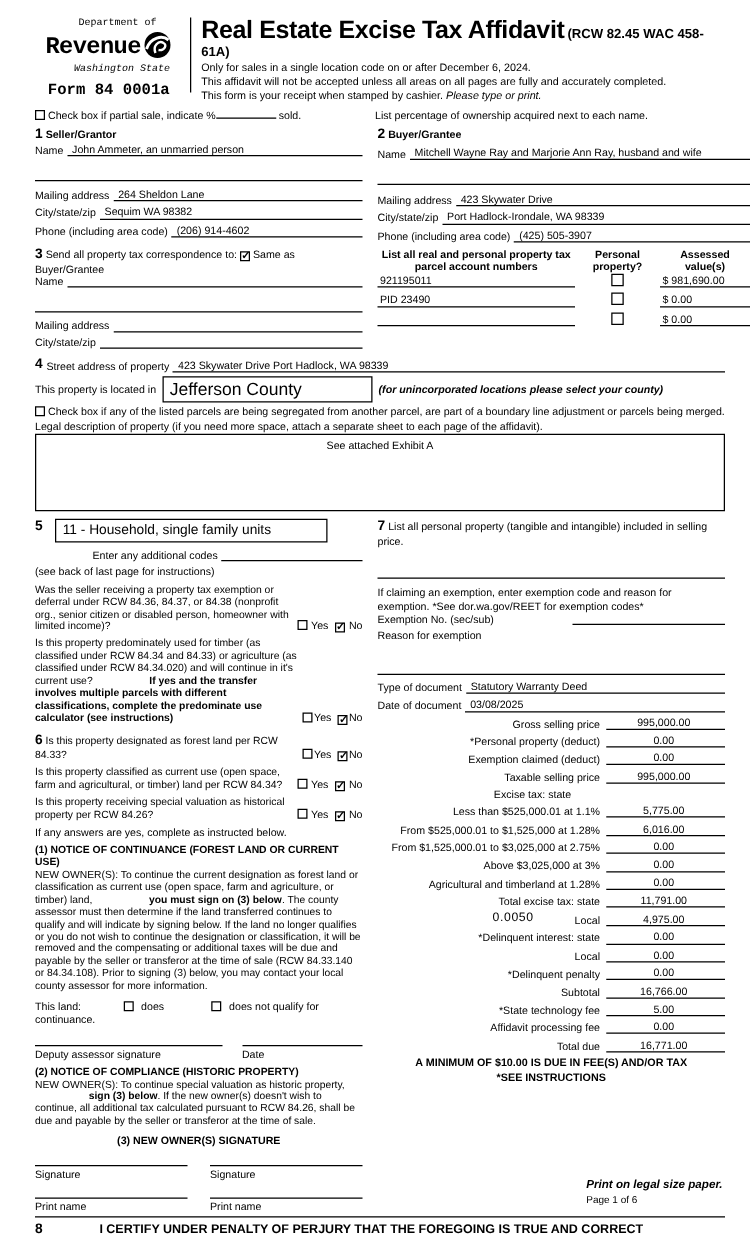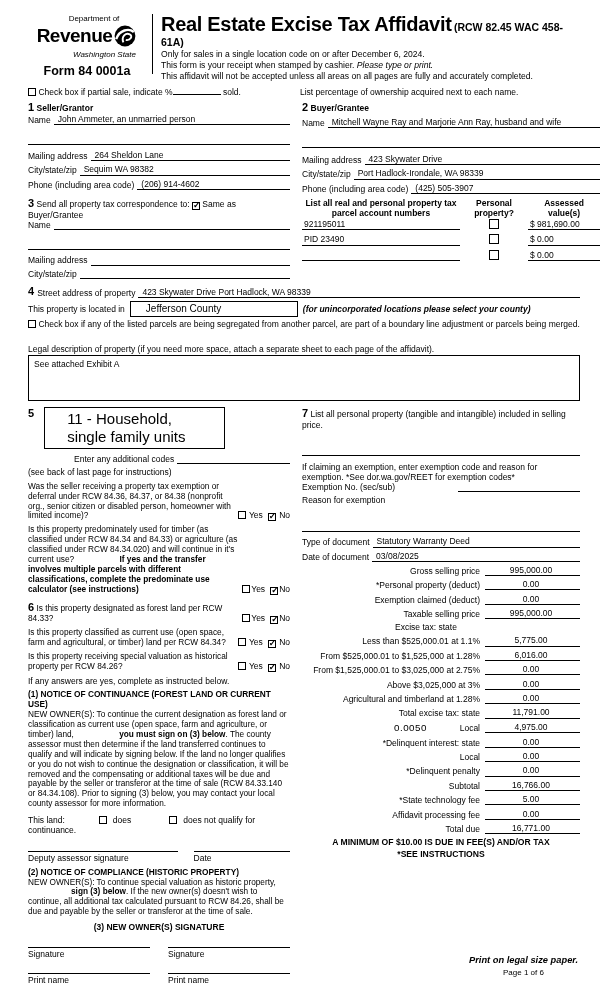--- a/index.html
+++ b/index.html
@@ -3,21 +3,21 @@
 <meta charset="utf-8">
 <style>
   * { margin:0; padding:0; box-sizing:border-box; }
   body { width:600px; height:988px; background:#fff; color:#000;
          font-family:"Liberation Sans", sans-serif; font-size:8.5px; line-height:1.2;
          overflow:hidden; }
   .page { position:relative; width:600px; height:988px; padding:8px 20px 0 28px; }
 
   
   .hdr { display:flex; align-items:flex-start; }
-  .logo-block { width:118px; flex:none; padding-top:6px; }
+  .logo-block { width:118px; flex:none; padding-top:6px;font-family:Liberation Mono, monospace; }
   .dept-of { font-size:8px; text-align:center; margin-left:14px; }
   .rev-row { display:flex; align-items:center; justify-content:center; }
   .revenue { font-size:19px; font-weight:700; letter-spacing:-0.5px; }
   .wa-state { font-style:italic; font-size:8px; text-align:right; padding-right:10px; }
   .form-no { font-weight:700; font-size:12.5px; text-align:center; margin-top:5px; }
   .vdiv { width:1px; background:#000; height:60px; margin:6px 8px 0 6px; flex:none; }
   .title-block { flex:1; padding-top:4px; }
   .ttl { font-size:20px; font-weight:700; letter-spacing:-0.3px; }
   .ttl-ref { font-size:10.5px; font-weight:700; }
   .note { font-size:8.6px; line-height:1.32; }
@@ -47,29 +47,29 @@
   
   .ptable { margin-top:4px; }
   .prow { display:grid; grid-template-columns:158px 52px 72px; column-gap:8px; align-items:end; margin-bottom:4px; }
   .phead { font-weight:700; text-align:center; align-items:start; margin-bottom:1px; }
   .pcell-line { border-bottom:1px solid #000; min-height:11px; padding:0 2px; }
   .pcell-cb { text-align:center; }
   .pcell-cb .cb { width:10px; height:10px; }
 
   
   .sec4 { margin-top:3px; }
-  .county-box { display:inline-block; border:1.5px solid #000; padding:1px 15px; min-width:168px;
-                font-size:10px; box-shadow:0 -3px 0 #9a9a9a inset; background:#fff; box-shadow:none; }
+  .county-box { display:inline-block; border:1.5px solid #000; padding:1px 5px; min-width:168px;
+                font-size:14px; box-shadow:0 -3px 0 #9a9a9a inset; background:#fff; box-shadow:none; }
   .county-row { display:flex; align-items:center; gap:5px; margin:2px 0; }
   .county-note { font-weight:700; font-style:italic; }
-  .legal-box { border:1.8px solid #000; height:46px; padding:3px 5px; margin-top:1px; }
+  .legal-box { border:1.8px solid #000; height:62px; padding:3px 5px; margin-top:1px;text-align:center; }
 
   
   .cols2 { margin-top:6px; }
-  .code-box { display:inline-block; border:1.4px solid #000; padding:2px 22px; width:181px; font-size:15px; }
+  .code-box { display:inline-block; border:1.4px solid #000; padding:2px 5px; width:218px; font-size:11px; }
   .q { display:flex; align-items:flex-end; gap:4px; margin:4px 0 3px; }
   .qtext { flex:1; font-size:8.3px; line-height:1.2; }
   .yn { white-space:nowrap; flex:none; }
   .yn .cb { margin-right:1px; }
   .yn .sp { display:inline-block; width:5px; }
   .fineprint { font-size:8.25px; line-height:1.2; }
   .ntitle { font-weight:700; font-size:8.3px; margin-top:4px; }
   .land-row { display:flex; gap:6px; margin-top:6px; align-items:center; }
   .sig2 { display:flex; gap:16px; margin-top:16px; }
   .sigcell { border-top:1px solid #000; padding-top:1px; }
@@ -88,21 +88,21 @@
 
   hr.full { border:none; border-top:1px solid #000; margin:3px 0; }
 
   
   .sec8cols { display:flex; gap:26px; margin-top:2px; }
   .sec8cols .c { flex:1; }
   .script-sig { font-family:"DejaVu Serif", serif; font-style:italic; font-size:12px;
                 display:inline-block; transform:rotate(-4deg); margin-left:22px; line-height:0.9; }
   .sigfill { position:relative; }
   .sigfill svg { position:absolute; left:30px; bottom:-3px; }
-  .printnote { position:absolute; right:22px; bottom:10px; text-align:center; }
+  .printnote { position:absolute; right:22px; bottom:23px; text-align:left; }
   .printnote .p1 { font-weight:700; font-style:italic; font-size:9.3px; }
   .printnote .p2 { font-size:8px; margin-top:2px; }
 </style>
 </head>
 <body>
 
 <div class="page">
 
   <div class="hdr">
     <div class="logo-block">
@@ -120,22 +120,22 @@
       <div class="wa-state">Washington State</div>
       <div class="form-no">Form 84 0001a</div>
     </div>
     <div class="vdiv"></div>
     <div class="title-block">
       <div>
         <span class="ttl">Real Estate Excise Tax Affidavit</span>
         <span class="ttl-ref">(RCW 82.45 WAC 458-61A)</span>
       </div>
       <div class="note">Only for sales in a single location code on or after December 6, 2024.</div>
+      <div class="note">This affidavit will not be accepted unless all areas on all pages are fully and accurately completed.</div>
       <div class="note"><span>This form is your receipt when stamped by cashier. </span><i>Please type or print.</i></div>
-      <div class="note">This affidavit will not be accepted unless all areas on all pages are fully and accurately completed.</div>
     </div>
   </div>
 
   <div class="partial-row">
     <div class="pleft">
       <span class="cb"></span>
       <span>Check box if partial sale, indicate %</span><span class="short-line"></span>
       <span>sold.</span>
     </div>
     <div>List percentage of ownership acquired next to each name.</div>
@@ -236,21 +236,21 @@
       </div>
     <div class="county-row">
       <span>This property is located in</span>
       <span class="county-box">Jefferson County</span>
       <span class="county-note">(for unincorporated locations please select your county)</span>
     </div>
     <div style="margin-top:1px;">
       <span class="cb"></span>
       <span>Check box if any of the listed parcels are being segregated from another parcel, are part of a boundary line adjustment or parcels being merged.</span>
     </div>
-    <div style="margin-top:15px;">Legal description of property (if you need more space, attach a separate sheet to each page of the affidavit).</div>
+    <div style="margin-top:2px;">Legal description of property (if you need more space, attach a separate sheet to each page of the affidavit).</div>
     <div class="legal-box">
       <span>See attached Exhibit A</span>
     </div>
   </div>
 
   <div class="cols cols2">
     <div class="colL">
       <div style="display:flex; gap:10px; align-items:flex-start;">
         <span class="secnum">5</span>
         <span class="code-box">11 - Household, single family units</span>

